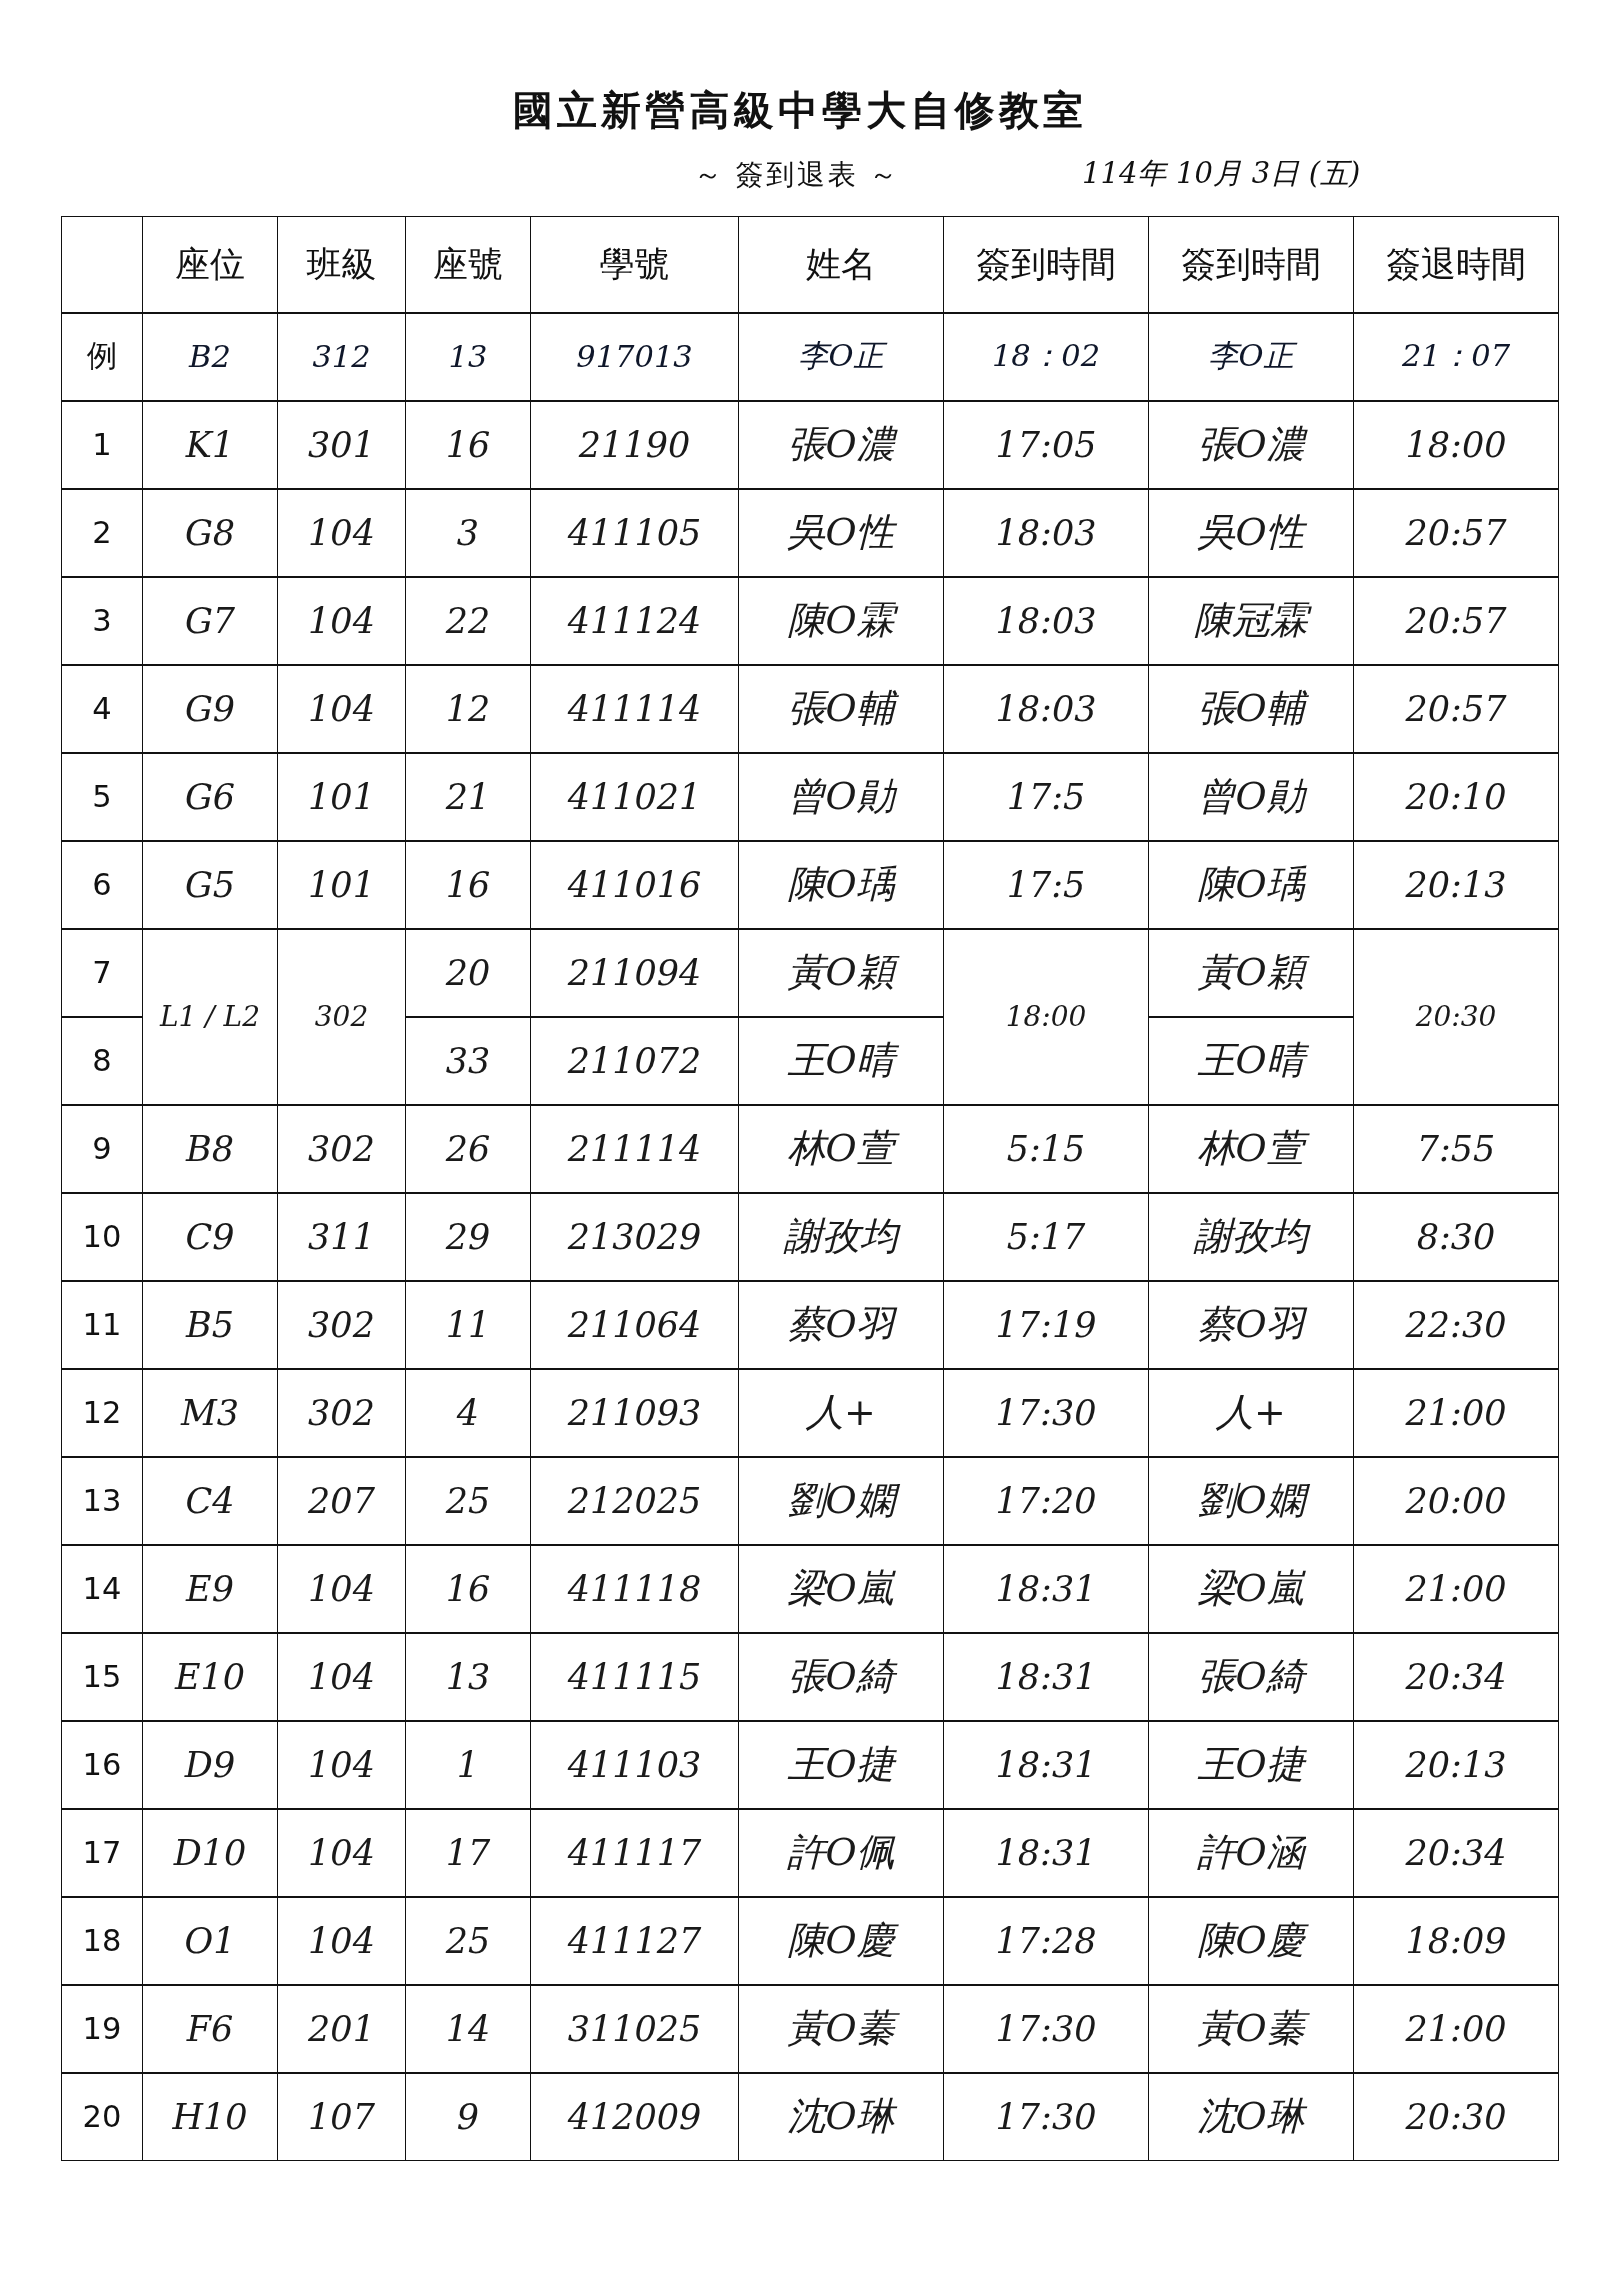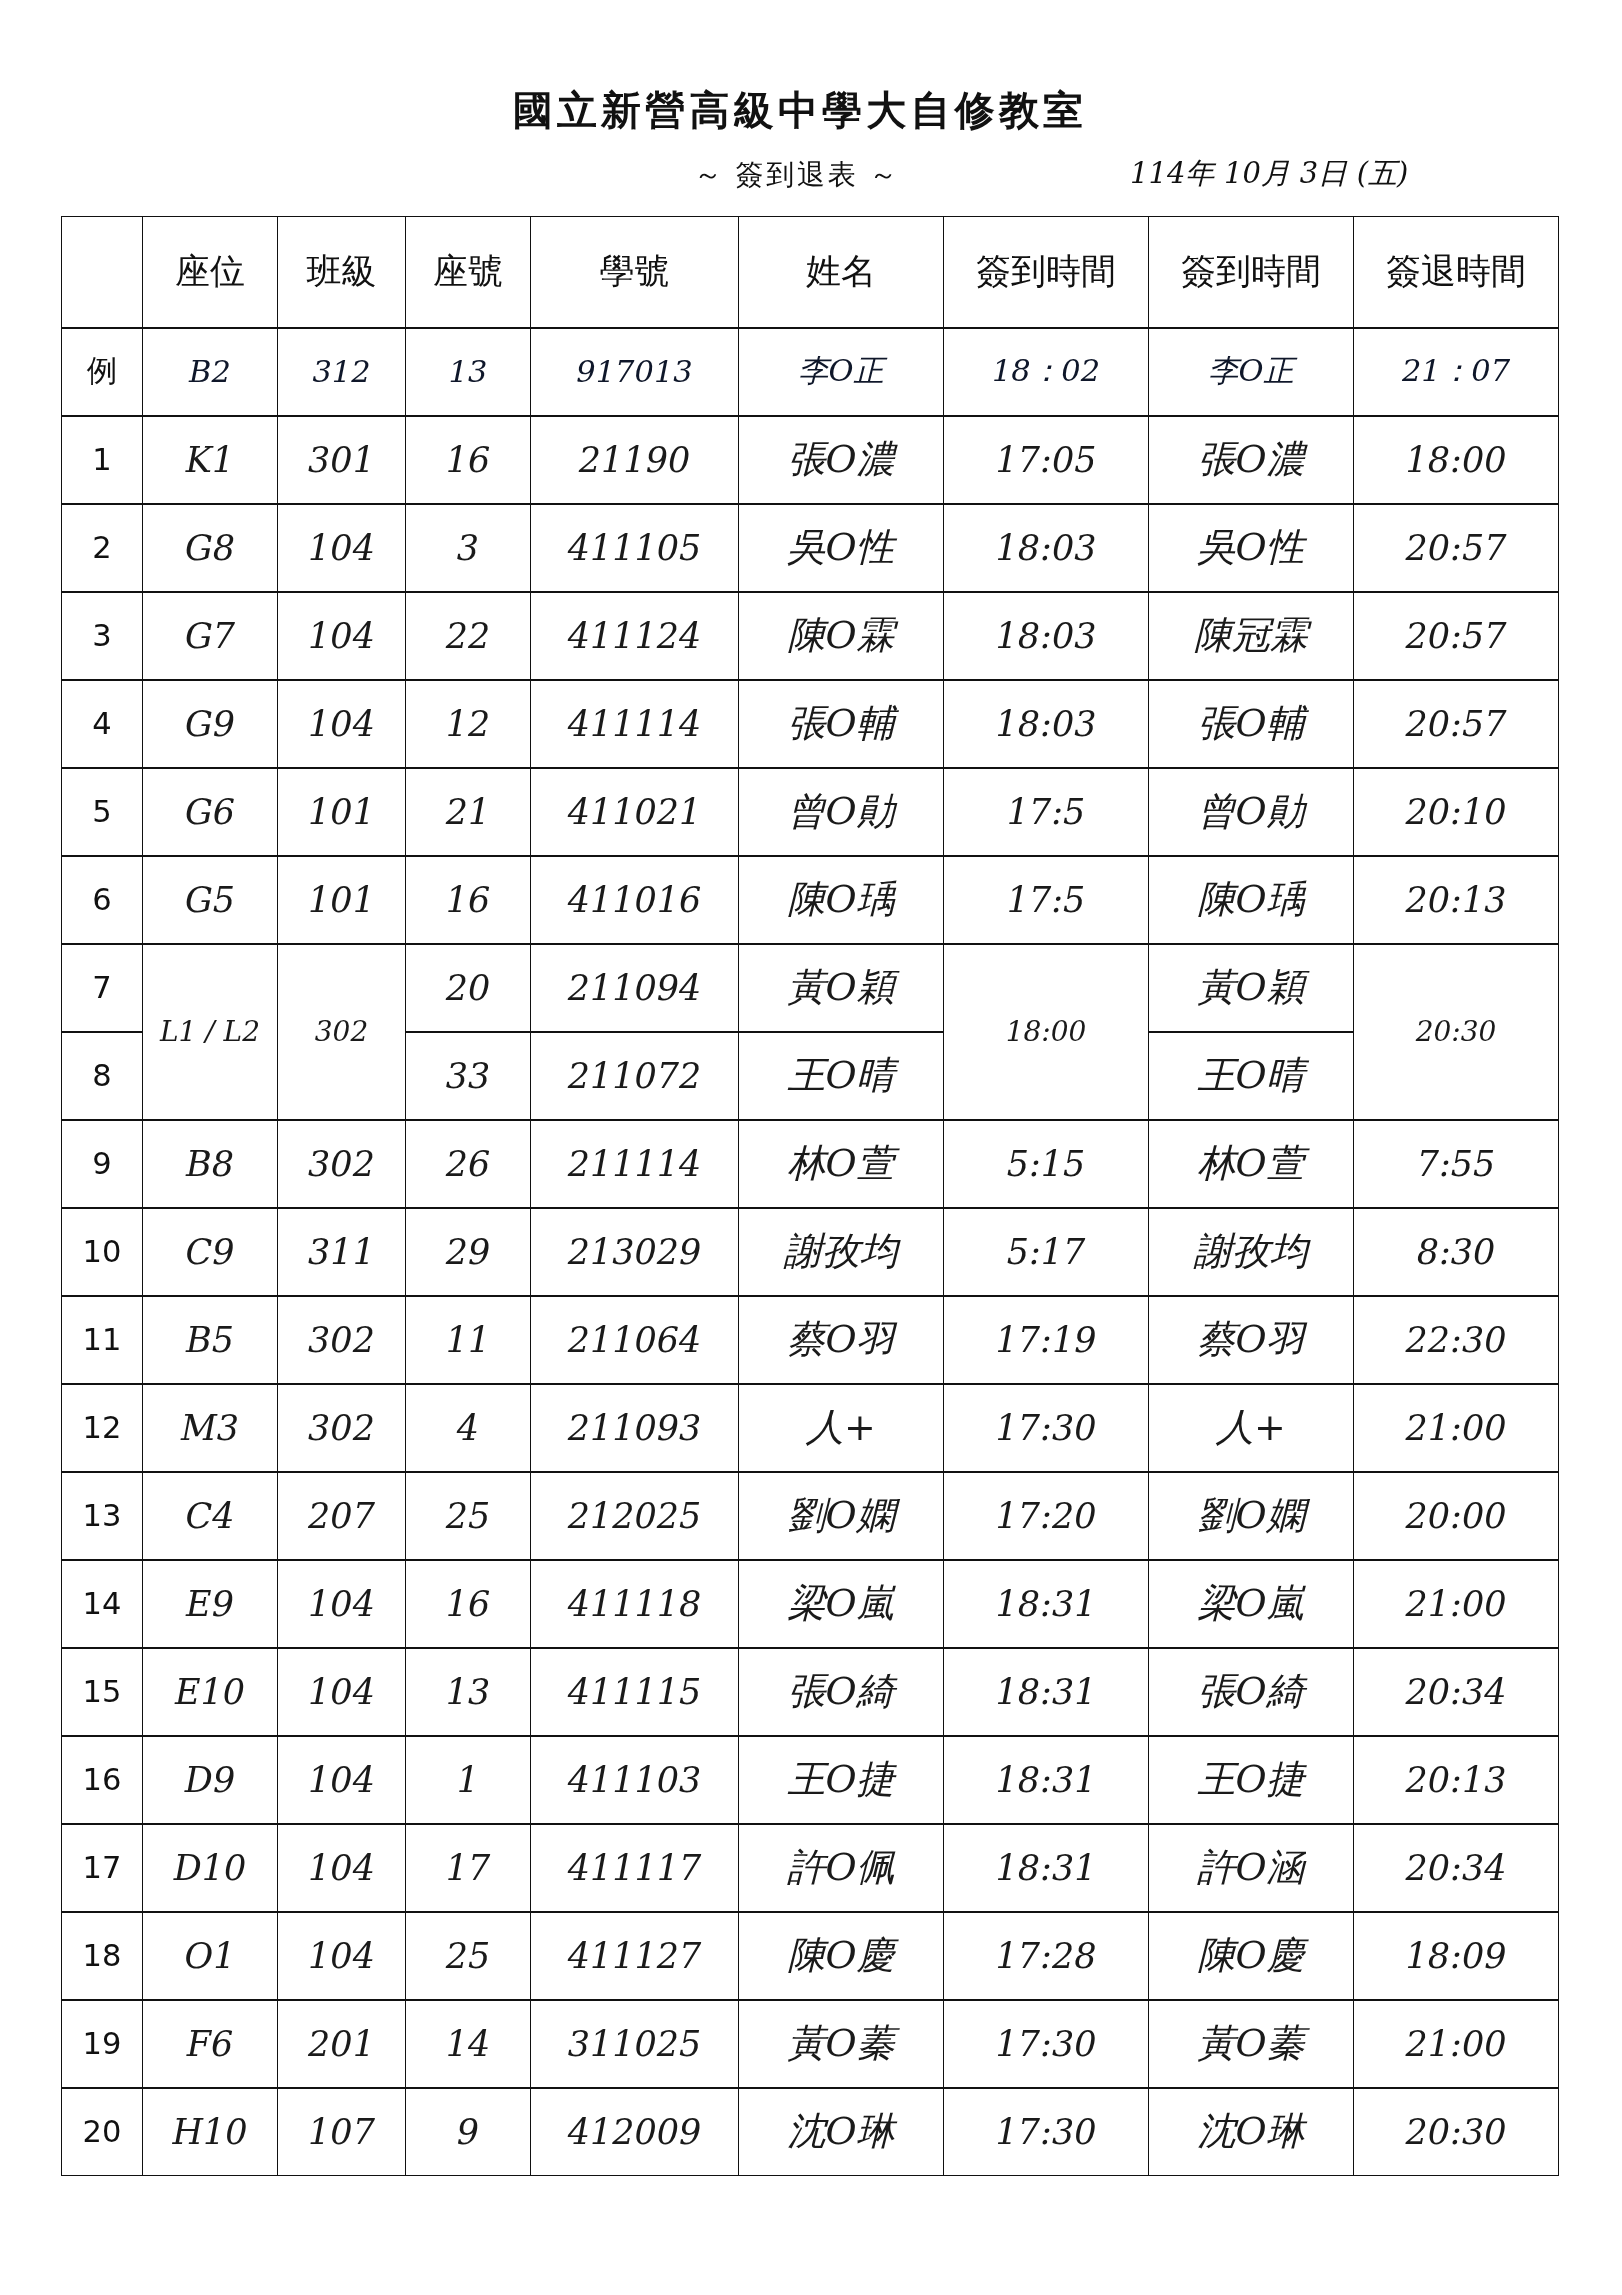--- a/index.html
+++ b/index.html
@@ -3,27 +3,27 @@
 <meta charset="utf-8">
 <style>
   html, body { margin: 0; padding: 0; background: #ffffff; }
   body { width: 1623px; height: 2295px; position: relative; overflow: hidden;
          font-family: "DejaVu Sans", sans-serif; color: #111; }
   .title { position: absolute; top: 83px; left: 0; width: 1600px; text-align: center;
            font-family: "DejaVu Serif", serif; font-weight: bold; font-size: 40px; letter-spacing: 4.2px; }
   .subtitle { position: absolute; top: 156px; left: 694px; font-family: Liberation Sans, sans-serif;
               font-size: 28px; letter-spacing: 2.8px; text-align: center; }
   .date { position: absolute; top: 154px; left: 1082px; font-family: "DejaVu Serif", serif;
-          font-size: 29px; font-style: italic; white-space: pre; margin-left: 48px; }
+          font-size: 29px; font-style: italic; white-space: pre; }
   .date span { margin-right: 9.7px; }
   table.sheet { position: absolute; top: 216px; left: 61px; border-collapse: collapse; table-layout: fixed; }
   table.sheet td, table.sheet th { border: 1.4px solid #111; text-align: center; vertical-align: middle;
        padding: 0; overflow: hidden; white-space: nowrap; }
   table.sheet tr { height: 88px; }
-  table.sheet tr.hdr { height: 111px; }
+  table.sheet tr.hdr { height: 96px; }
   table.sheet tr.hdr th { font-weight: normal; font-size: 35px; font-family: "DejaVu Sans", sans-serif; border-bottom: 2.8px solid #111; }
   table.sheet tr.row td { border-top: 2.8px solid #111; }
   td.idx { font-size: 30.5px; font-family: "DejaVu Sans", sans-serif; }
   td.ex { font-family: "DejaVu Serif", serif; font-style: italic; font-size: 30.5px; color: #0f172a; }
   td.hw { font-family: "DejaVu Serif", serif; font-style: italic; font-size: 35px; color: #1a1a1a; }
   td.hw.name { font-size: 38px; }
   td.merged { font-size: 28px; }
 </style>
 </head>
 <body>

